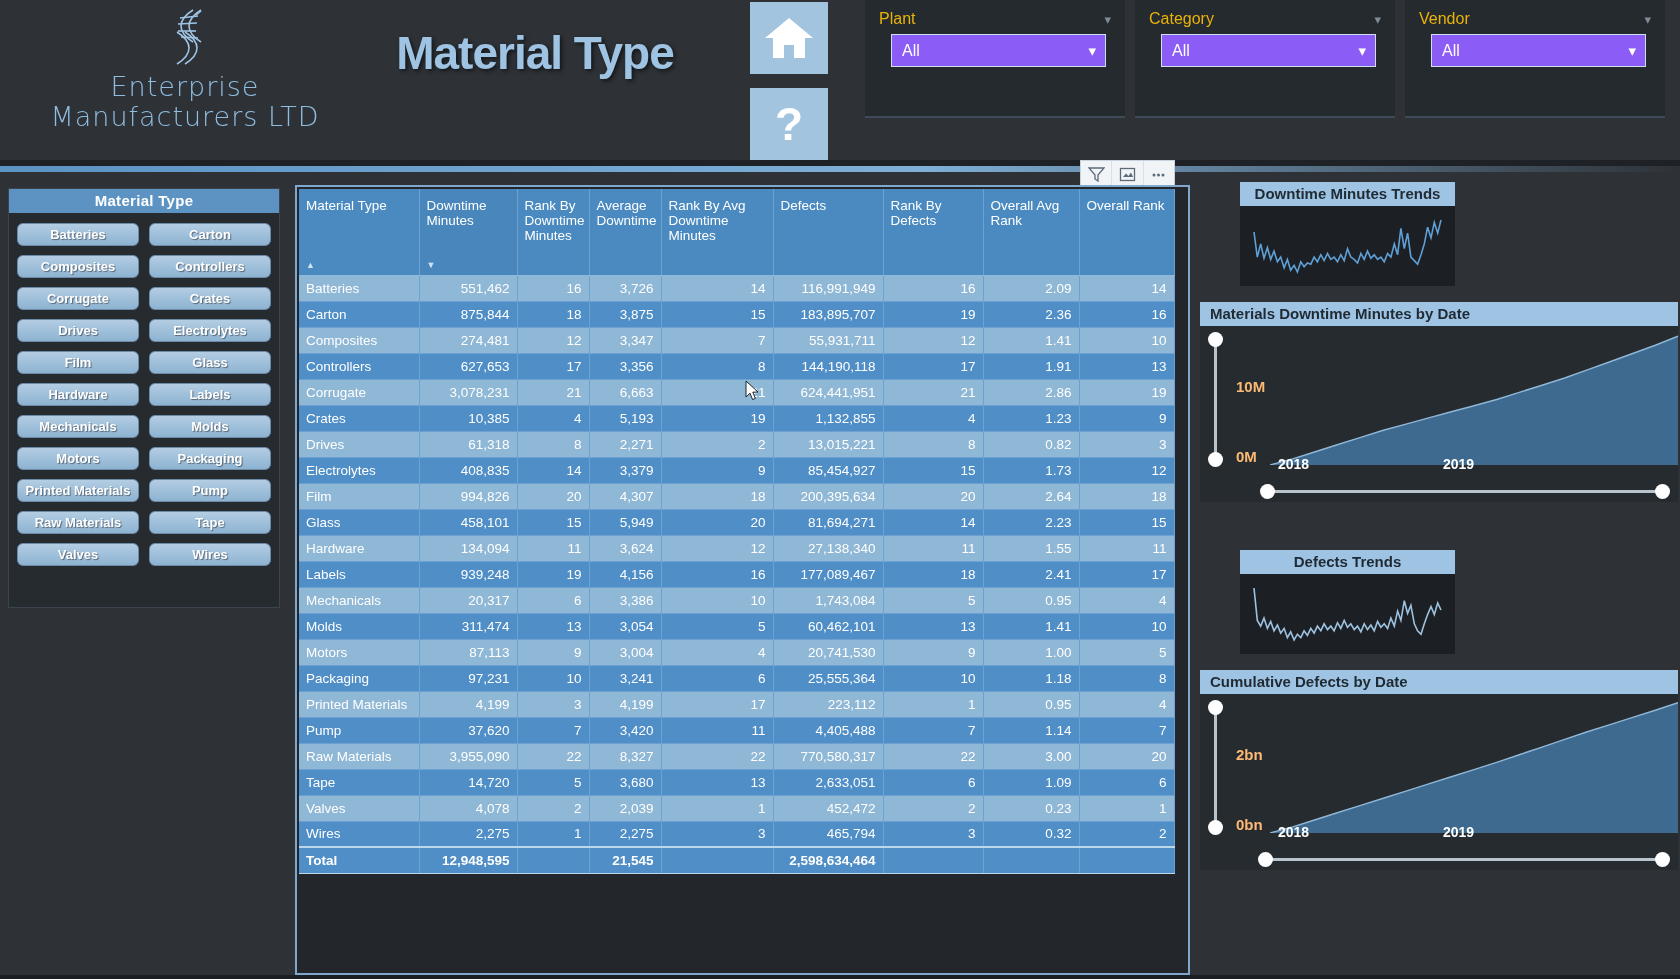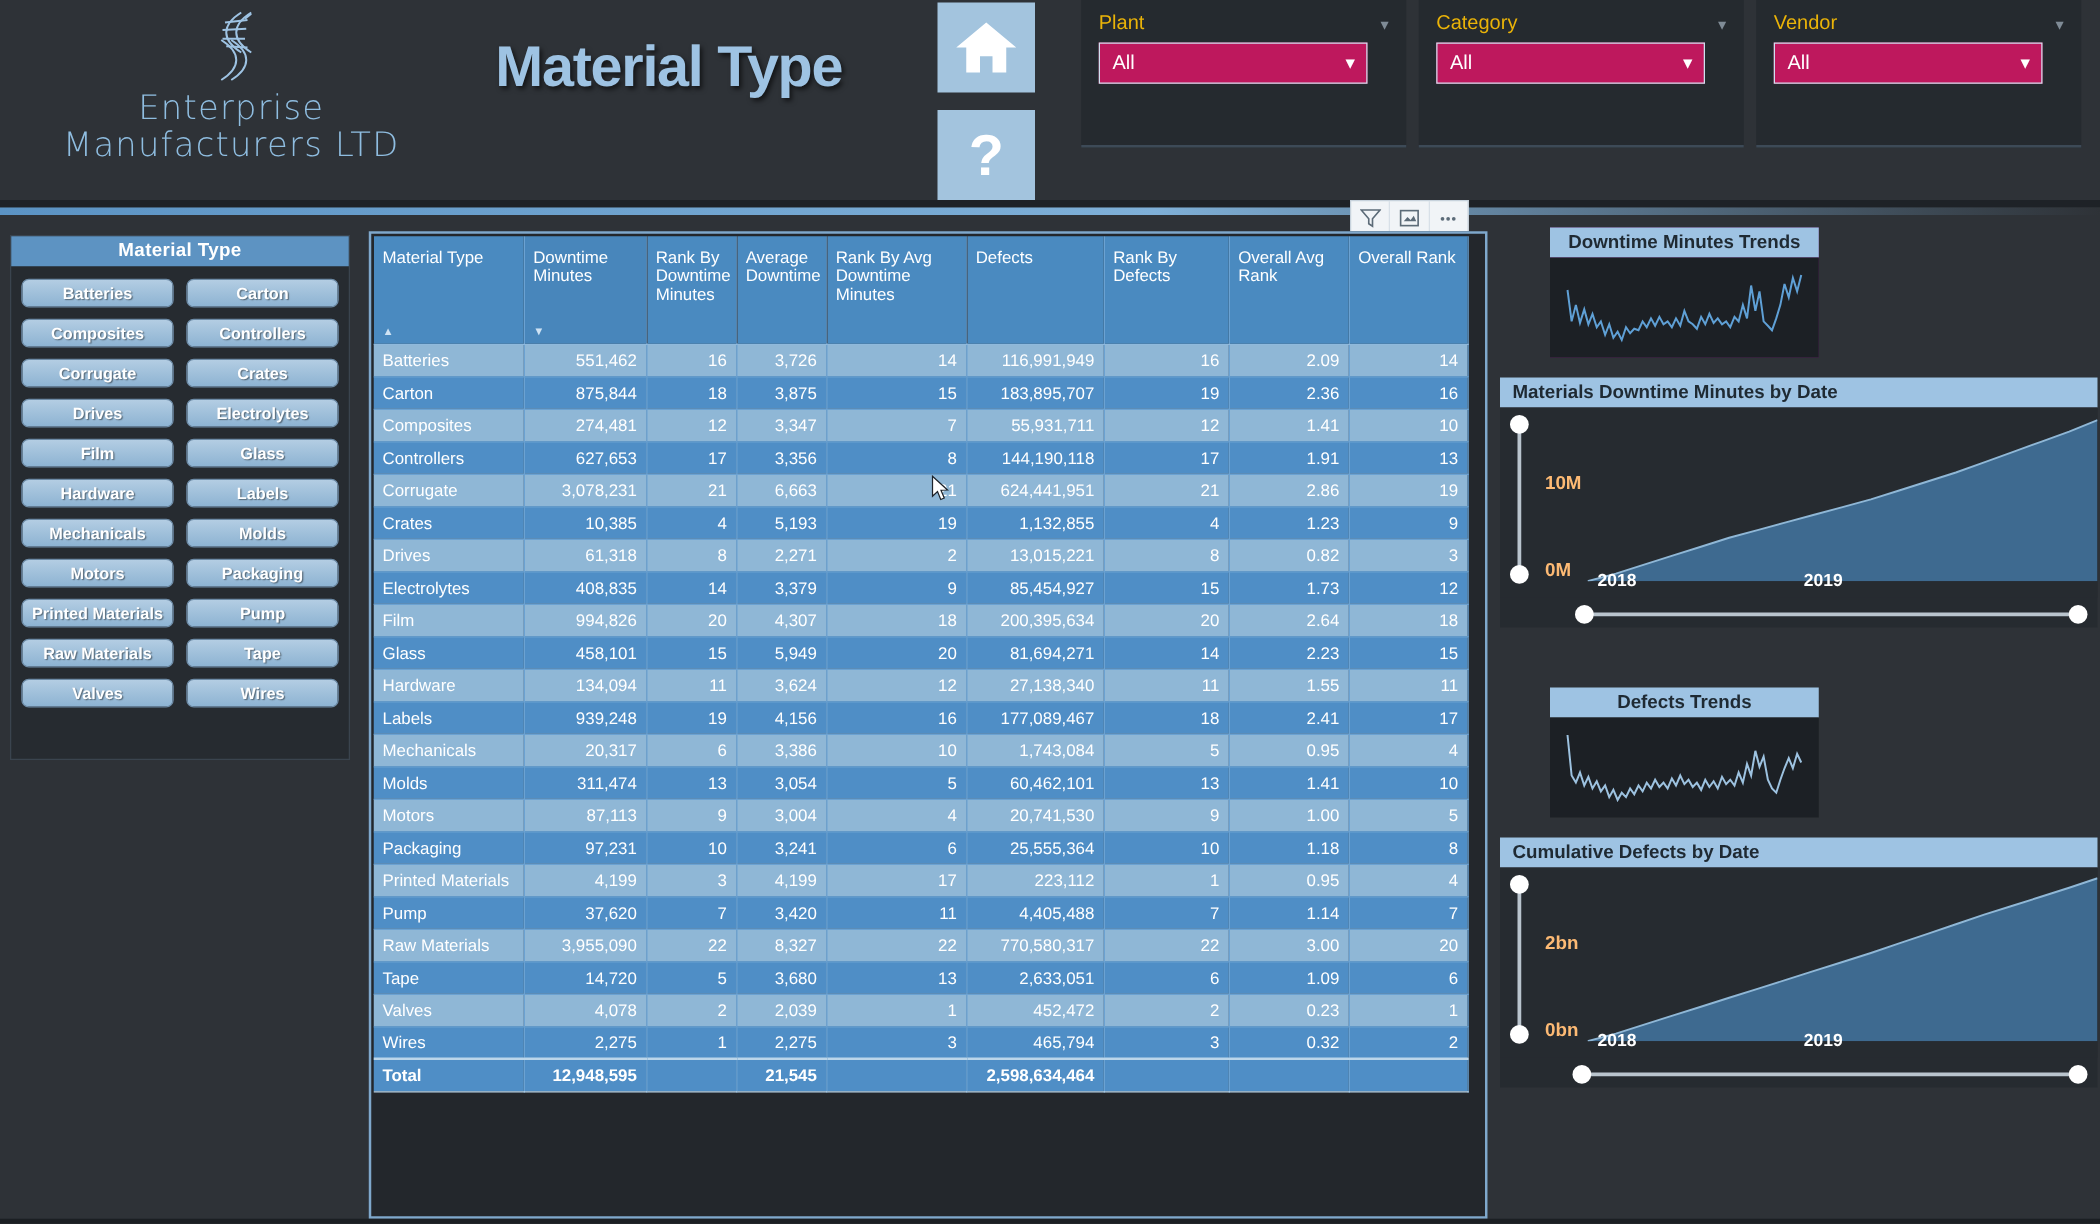--- a/index.html
+++ b/index.html
@@ -28,22 +28,22 @@
   .nav-home { top:2px; }
   .nav-help { top:88px; }
   .nav-btn svg { display:block; }
 
   .filters { position:absolute; left:850px; top:0; width:830px; height:150px; }
   .filter-card { position:absolute; top:0; width:260px; height:118px; background:#252a2f;
                  border-bottom:2px solid #3d4a57; }
   .f1 { left:15px; } .f2 { left:285px; } .f3 { left:555px; }
   .filter-label { position:absolute; left:14px; top:10px; color:#eab308; font-size:16px; }
   .filter-caret-sm { position:absolute; right:14px; top:12px; color:#7f8b96; font-size:13px; }
-  .filter-select { position:absolute; left:14px; top:34px; width:215px; height:33px;
-                   background:#be185d; border:1px solid #cfe0ef; color:#fff; font-size:16px;
+  .filter-select { position:absolute; left:26px; top:34px; width:215px; height:33px;
+                   background:#8b5cf6; border:1px solid #cfe0ef; color:#fff; font-size:16px;
                    padding-left:10px; line-height:31px; position:absolute; }
   .filter-select .caret { position:absolute; right:9px; top:0; line-height:31px; font-size:15px; color:#fff; }
 
   .header-rule { position:absolute; left:0; top:166px; width:1680px; height:6px;
                  background:linear-gradient(to right,#5b93c4 0%, #7fb0d8 55%, #2e3237 100%); }
   .header-rule-dark { position:absolute; left:0; top:160px; width:1680px; height:6px; background:#1e2227; }
 
   
   .slicer { position:absolute; left:8px; top:188px; width:272px; height:420px;
             background:#262b30; border:1px solid #3a444e; }
@@ -499,21 +499,21 @@
           </tr>
         </tbody>
     </table>
     <svg class="cursor" viewBox="0 0 16 22">
       <path d="M1 1 L1 17 L5 13.2 L7.6 19.6 L10.4 18.4 L7.8 12.2 L13 12 Z" fill="#ffffff" stroke="#1d232a" stroke-width="1"></path>
     </svg>
   </div>
 
   <div class="rpanel">
 
-    <div class="card" style="left:40px; top:6px; width:215px; height:104px; background:#701a75;">
+    <div class="card" style="left:40px; top:6px; width:215px; height:104px; background:#f9a8d4;">
       <div class="card-title center">Downtime Minutes Trends</div>
       <div class="spark-card" style="position:absolute; left:0; top:24px; width:215px; height:80px;">
         <svg width="215" height="80" viewBox="0 0 215 80" preserveAspectRatio="none">
           <polyline id="spark-downtime" fill="none" stroke="#5fa0d6" stroke-width="1.6" points="14.0,26.0 17.3,51.1 20.7,37.9 24.0,52.3 27.4,41.5 30.7,53.4 34.0,45.1 37.4,55.8 40.7,51.1 44.1,61.8 47.4,53.4 50.7,64.2 54.1,59.4 57.4,66.0 60.8,55.8 64.1,60.6 67.4,57.0 70.8,58.2 74.1,51.1 77.4,55.8 80.8,48.7 84.1,54.6 87.5,47.5 90.8,53.4 94.1,51.1 97.5,55.8 100.8,48.7 104.2,54.6 107.5,42.7 110.8,51.1 114.2,53.4 117.5,57.0 120.9,47.5 124.2,53.4 127.5,45.1 130.9,52.3 134.2,48.7 137.6,53.4 140.9,51.1 144.2,55.8 147.6,47.5 150.9,51.1 154.3,37.9 157.6,48.7 160.9,22.4 164.3,42.7 167.6,27.1 170.9,51.1 174.3,54.6 177.6,58.2 181.0,48.7 184.3,37.9 187.6,21.2 191.0,31.9 194.3,16.4 197.7,27.1 201.0,14.0"></polyline>
         </svg>
       </div>
     </div>
 
     <div class="card" style="left:0px; top:126px; width:478px; height:200px;">
       <div class="card-title left">Materials Downtime Minutes by Date</div>

